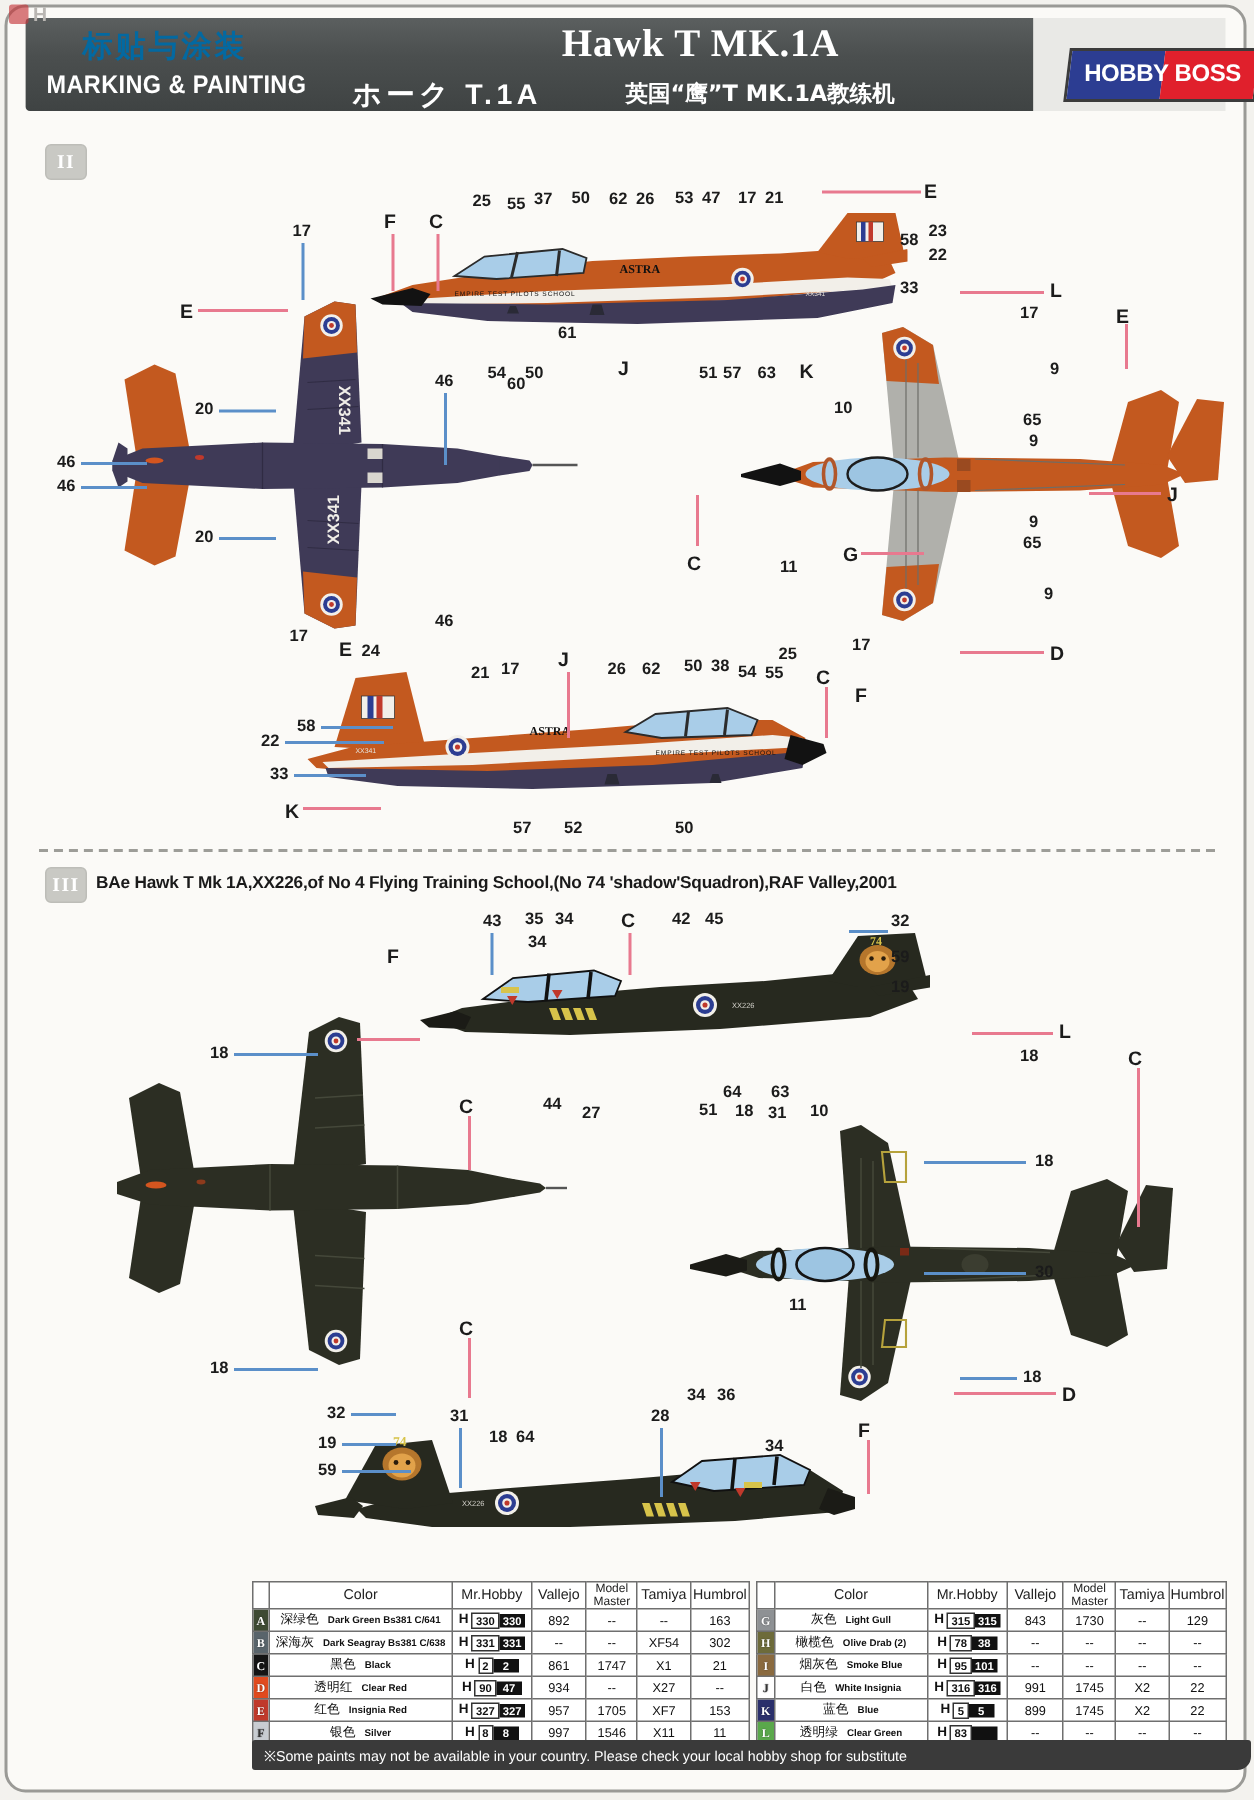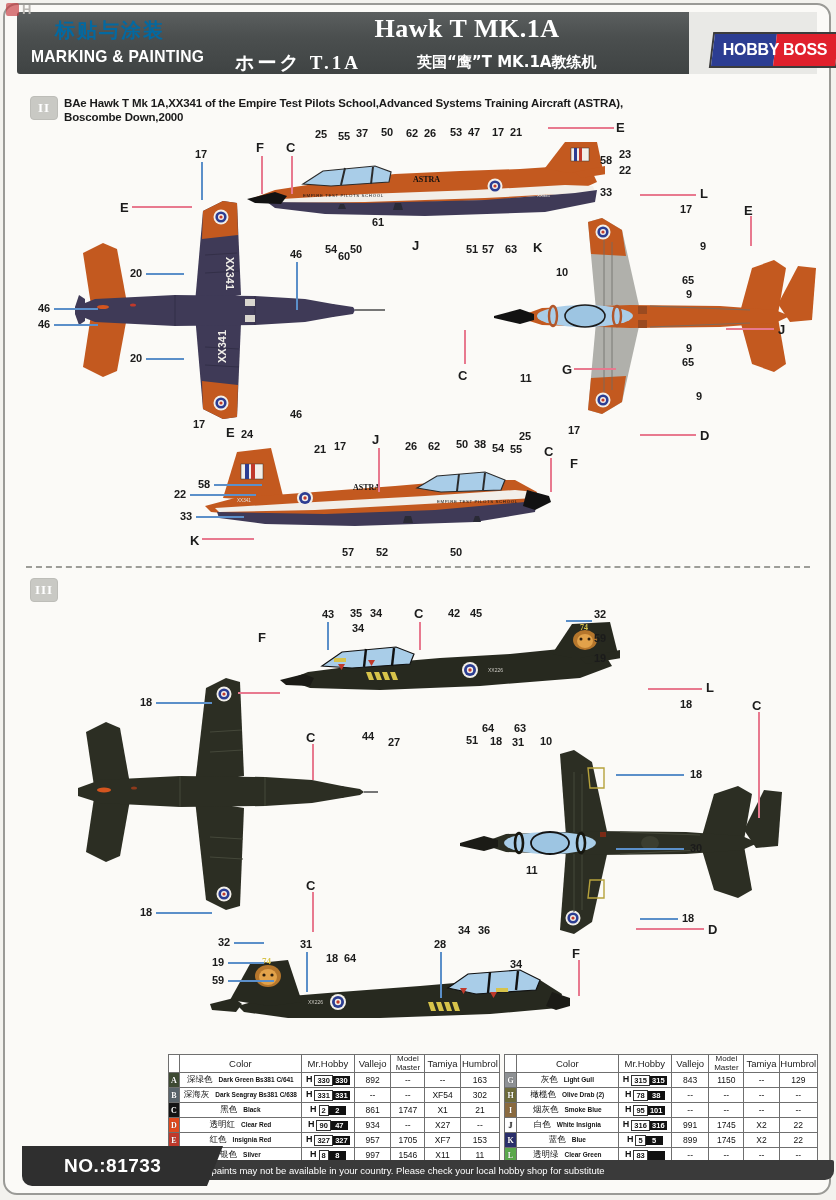--- a/index.html
+++ b/index.html
@@ -21,21 +21,21 @@
     border-radius:3px 0 0 3px;
     background-image:linear-gradient(180deg,#5b5f5f 0%,#4b4f4f 40%,#3f4343 100%);}
   .hdr-right{position:absolute;left:672px;top:0;width:128px;height:62px;background:#e9e9e6;}
   .hdr-cn{position:absolute;left:38px;top:5px;color:#0369a1;font-size:20px;font-weight:bold;
      letter-spacing:2px;font-family:"DejaVu Sans",sans-serif;}
   .hdr-en{position:absolute;left:14px;top:35px;color:#ffffff;font-size:17px;font-weight:bold;
      letter-spacing:.3px;font-family:"Liberation Sans",sans-serif;transform:scaleX(.92);transform-origin:left;}
   .hdr-title{position:absolute;left:240px;top:2px;width:420px;text-align:center;color:#ffffff;
      font-size:26px;font-weight:bold;font-family:"Liberation Serif",serif;letter-spacing:.5px;}
   .hdr-jp{position:absolute;left:218px;top:38px;color:#ffffff;font-size:19px;font-weight:bold;
-     font-family:Liberation Serif, serif;letter-spacing:3px;}
+     font-family:Liberation Sans, sans-serif;letter-spacing:3px;}
   .hdr-cn2{position:absolute;left:400px;top:41px;color:#ffffff;font-size:15px;font-weight:bold;
      font-family:"DejaVu Sans",sans-serif;letter-spacing:0px;}
 
   
   .hb{position:absolute;left:694px;top:20px;width:128px;height:36px;
       transform:skewX(-7deg);border:2px solid #3c3c3c;background:#fff;box-sizing:border-box;}
   .hb .l{position:absolute;left:0;top:0;width:50%;height:100%;background:#2c3d92;}
   .hb .r{position:absolute;right:0;top:0;width:50%;height:100%;background:#e0202c;}
   .hb .t{position:absolute;inset:0;display:flex;align-items:center;justify-content:center;gap:4px;
       color:#fff;font-weight:bold;font-size:16px;font-family:"Liberation Sans",sans-serif;
@@ -117,22 +117,20 @@
       <div class="l"></div>
       <div class="r"></div>
       <div class="t">
         <span>HOBBY</span>
         <span>BOSS</span>
       </div>
     </div>
   </div>
 
   <div class="sec-num" style="left:30px;top:96px;">II</div>
-  <div class="sec-cap" style="left:64px;top:96px;white-space:pre-line;">BAe Hawk T Mk 1A,XX341 of the Empire Test Pilots School,Advanced Systems Training Aircraft (ASTRA),
-Boscombe Down,2000</div>
 
   <svg class="art" style="left:245px;top:140px;" width="360" height="90" viewBox="0 0 360 90">
 
     <path d="M8,58 L30,50 L95,40 L150,34 L215,31 L275,29 L320,26 L345,27 L352,42 L330,52 L250,60 L150,63 L60,64 L20,62 Z" fill="#c3591f"></path>
 
     <path d="M20,60 L120,54 L230,50 L320,45 L348,46 L350,52 L240,58 L120,62 L30,63 Z" fill="#f2efe9"></path>
 
     <path d="M22,62 L120,63 L240,60 L330,53 L352,50 L350,62 L300,72 L180,76 L80,74 L30,68 Z" fill="#3f3a57"></path>
 
     <path d="M2,59 L30,52 L42,56 L36,64 L10,63 Z" fill="#121212"></path>
@@ -369,20 +367,21 @@
   <div class="ln" style="left:196px;top:516px;width:48px;height:1.6px;"></div>
   <div class="cl let" style="left:190px;top:533px;">K</div>
   <div class="ln pink" style="left:202px;top:538px;width:52px;height:1.6px;"></div>
   <div class="cl num" style="left:342px;top:546px;">57</div>
   <div class="cl num" style="left:376px;top:546px;">52</div>
   <div class="cl num" style="left:450px;top:546px;">50</div>
 
   <div class="divider" style="top:566px;"></div>
 
   <div class="sec-num" style="left:30px;top:578px;">III</div>
+  <div class="sec-cap" style="left:64px;top:582px;width:600px;">BAe Hawk T Mk 1A,XX226,of No 4 Flying Training School,(No 74 'shadow'Squadron),RAF Valley,2001</div>
 
   <svg class="art" style="left:280px;top:620px;" width="340" height="110" viewBox="0 0 340 110">
     <path d="M8,60 L28,52 L90,44 L160,38 L230,34 L290,28 L322,30 L332,46 L300,58 L200,66 L100,70 L30,68 Z" fill="#27291f"></path>
     <path d="M272,34 L292,4 L330,2 L338,34 L326,38 L292,38 Z" fill="#27291f"></path>
     <path d="M300,38 L340,30 L342,38 L306,44 Z" fill="#27291f"></path>
     <path d="M0,60 L24,54 L34,58 L30,66 L6,65 Z" fill="#1b1b16"></path>
     <path d="M42,46 L62,32 L116,27 L134,34 L130,44 L72,48 Z" fill="#a9cde8" stroke="#111" stroke-width="1.2"></path>
     <line x1="86" y1="29" x2="84" y2="47" stroke="#111" stroke-width="2.4"></line>
     <line x1="114" y1="28" x2="112" y2="46" stroke="#111" stroke-width="2.4"></line>
     <circle cx="190" cy="50" r="8" fill="#f2efe9"></circle>
@@ -639,21 +638,21 @@
         <th class="hd" style="width:36px;">Tamiya</th>
         <th class="hd" style="width:38px;">Humbrol</th>
       </tr>
     </thead>
     <tbody>
         <tr>
           <td class="swatch" style="background: rgb(142, 145, 148); color: rgb(255, 255, 255);">G</td>
           <td class="cncol"><span class="cnname">灰色</span><span class="enname">Light Gull</span></td>
           <td class="mh"><span class="hletter">H</span><span class="codebox">315</span><span class="codeblk">315</span></td>
           <td style="font-size: 8.5px;">843</td>
-          <td style="font-size: 8.5px;">1150</td>
+          <td style="font-size: 8.5px;">1730</td>
           <td style="font-size: 8.5px;">--</td>
           <td style="font-size: 8.5px;">129</td>
         </tr>
         <tr>
           <td class="swatch" style="background: rgb(109, 107, 58); color: rgb(255, 255, 255);">H</td>
           <td class="cncol"><span class="cnname">橄榄色</span><span class="enname">Olive Drab (2)</span></td>
           <td class="mh"><span class="hletter">H</span><span class="codebox">78</span><span class="codeblk">38</span></td>
           <td style="font-size: 8.5px;">--</td>
           <td style="font-size: 8.5px;">--</td>
           <td style="font-size: 8.5px;">--</td>
@@ -693,14 +692,13 @@
           <td style="font-size: 8.5px;">--</td>
           <td style="font-size: 8.5px;">--</td>
           <td style="font-size: 8.5px;">--</td>
           <td style="font-size: 8.5px;">--</td>
         </tr>
       </tbody>
   </table>
 
   <div class="note" style="left:168px;top:1160px;width:650px;height:20px;">※Some paints may not be available in your country. Please check your local hobby shop for substitute</div>
 
-  <div class="kitno">NO.:81733</div>
 </div>
 
 </body></html>

